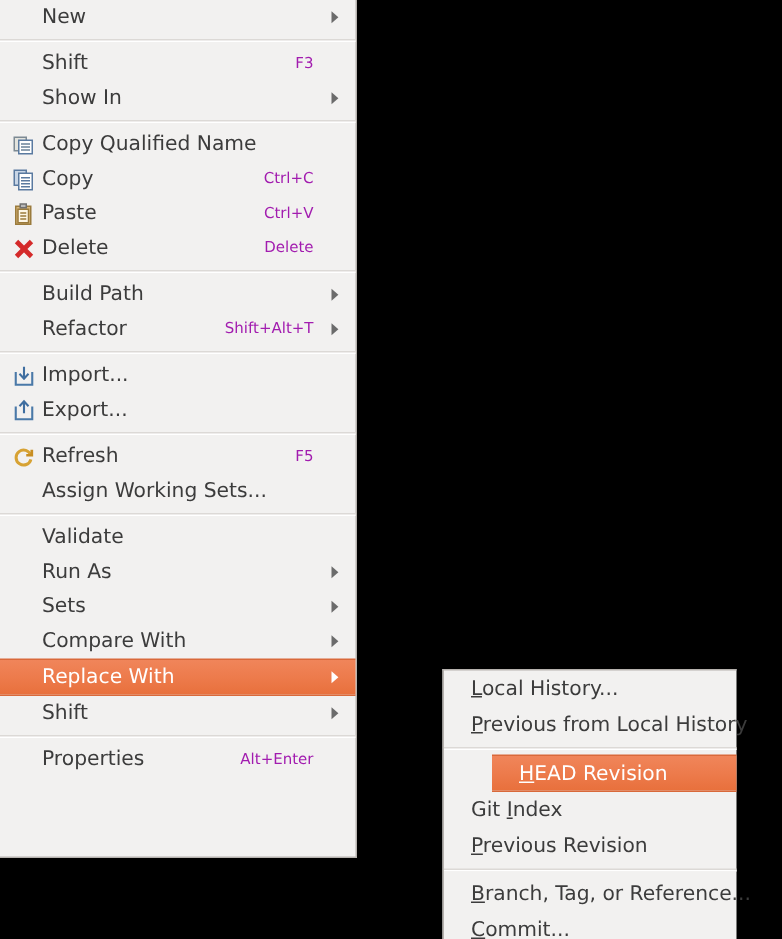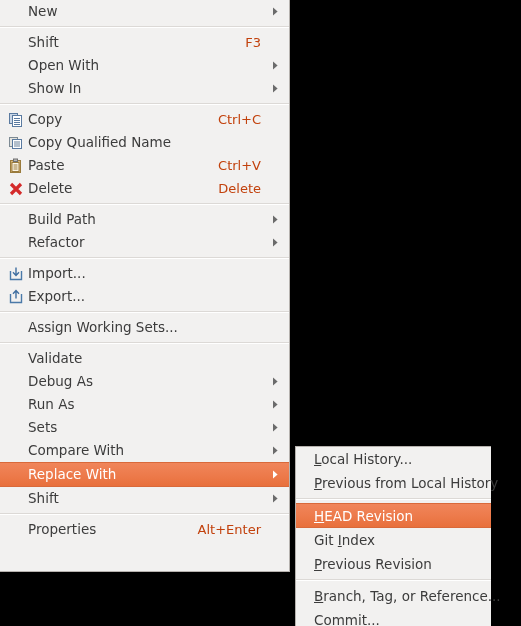--- a/index.html
+++ b/index.html
@@ -14,21 +14,21 @@
     overflow: hidden;
     font-family: "DejaVu Sans", "Liberation Sans", sans-serif;
     -webkit-font-smoothing: antialiased;
   }
 
   
   #main-menu {
     position: absolute;
     left: 0;
     top: 0;
-    width: 290px;
+    width: 238px;
     height: 572px;
     background: #f2f1f0;
     border-right: 1px solid #b6b2ae;
     border-bottom: 1px solid #b6b2ae;
     box-sizing: border-box;
     padding: 0;
   }
 
   
   #sub-menu {
@@ -65,22 +65,22 @@
     display: flex;
     align-items: center;
     justify-content: center;
     margin-right: 2px;
   }
   .menu-item .label {
     flex: 0 0 auto;
   }
   .menu-item .spacer { flex: 1 1 auto; }
   .menu-item .accel {
-    color: #c2410c;
-    font-size: 13px;
+    color: #a21caf;
+    font-size: 10px;
     margin-left: 14px;
   }
   .menu-item .arrow {
     width: 12px;
     min-width: 12px;
     display: flex;
     align-items: center;
     justify-content: center;
     margin-left: 8px;
   }
@@ -103,21 +103,21 @@
     border-bottom: 1px solid #ffffff;
     margin: 3px 0;
   }
 
   
   #sub-menu .menu-item {
     padding-left: 18px;
     height: 24px;
     line-height: 24px;
   }
-  #sub-menu .menu-item.selected { height: 25px; }
+  #sub-menu .menu-item.selected { height: 25px; margin-left: 32px; }
   .mnemonic { text-decoration: underline; }
 
   
   .ico { display:block; }
 </style>
 </head>
 <body>
 
 <div id="main-menu">
     <div class="menu-item">
@@ -133,72 +133,62 @@
     <div class="separator"></div>
     <div class="menu-item">
       <span class="icon-slot"></span>
       <span class="label">Shift</span>
       <span class="spacer"></span>
       <span class="accel">F3</span>
       <span class="arrow-pad"></span>
     </div>
     <div class="menu-item">
       <span class="icon-slot"></span>
-      <span class="label">Open With</span>
-      <span class="spacer"></span>
-      <span class="arrow">
-        <svg width="7" height="9" viewBox="0 0 7 9">
-          <path d="M1,0.5 L5.6,4.5 L1,8.5 Z" fill="#6b6b6b"></path>
-        </svg>
-      </span>
-    </div>
-    <div class="menu-item">
-      <span class="icon-slot"></span>
       <span class="label">Show In</span>
       <span class="spacer"></span>
       <span class="arrow">
         <svg width="7" height="9" viewBox="0 0 7 9">
           <path d="M1,0.5 L5.6,4.5 L1,8.5 Z" fill="#6b6b6b"></path>
         </svg>
       </span>
     </div>
     <div class="separator"></div>
+    <div class="menu-item">
+      <span class="icon-slot">
+        <svg width="16" height="16" viewBox="0 0 16 16" class="ico">
+          <rect x="1.5" y="2.5" width="8" height="9" fill="#e3e3dd" stroke="#7d8a93" stroke-width="1"></rect>
+          <rect x="4.5" y="4.5" width="9" height="9" fill="#ffffff" stroke="#5a7aa0" stroke-width="1"></rect>
+          <rect x="6" y="6.5" width="6" height="1" fill="#6b8299"></rect>
+          <rect x="6" y="8.5" width="6" height="1" fill="#6b8299"></rect>
+          <rect x="6" y="10.5" width="6" height="1" fill="#6b8299"></rect>
+        </svg>
+      </span>
+      <span class="label">Copy Qualified Name</span>
+      <span class="spacer"></span>
+      <span class="arrow-pad"></span>
+    </div>
     <div class="menu-item">
       <span class="icon-slot">
         <svg width="16" height="16" viewBox="0 0 16 16" class="ico">
           <rect x="1.5" y="1.5" width="8" height="10" fill="#c9d6e6" stroke="#5a7aa0" stroke-width="1"></rect>
           <rect x="4.5" y="3.5" width="9" height="11" fill="#ffffff" stroke="#5a7aa0" stroke-width="1"></rect>
           <rect x="6" y="6" width="6" height="1" fill="#5a7aa0"></rect>
           <rect x="6" y="8" width="6" height="1" fill="#5a7aa0"></rect>
           <rect x="6" y="10" width="6" height="1" fill="#5a7aa0"></rect>
           <rect x="6" y="12" width="6" height="1" fill="#5a7aa0"></rect>
         </svg>
       </span>
       <span class="label">Copy</span>
       <span class="spacer"></span>
       <span class="accel">Ctrl+C</span>
       <span class="arrow-pad"></span>
     </div>
     <div class="menu-item">
       <span class="icon-slot">
         <svg width="16" height="16" viewBox="0 0 16 16" class="ico">
-          <rect x="1.5" y="2.5" width="8" height="9" fill="#e3e3dd" stroke="#7d8a93" stroke-width="1"></rect>
-          <rect x="4.5" y="4.5" width="9" height="9" fill="#ffffff" stroke="#5a7aa0" stroke-width="1"></rect>
-          <rect x="6" y="6.5" width="6" height="1" fill="#6b8299"></rect>
-          <rect x="6" y="8.5" width="6" height="1" fill="#6b8299"></rect>
-          <rect x="6" y="10.5" width="6" height="1" fill="#6b8299"></rect>
-        </svg>
-      </span>
-      <span class="label">Copy Qualified Name</span>
-      <span class="spacer"></span>
-      <span class="arrow-pad"></span>
-    </div>
-    <div class="menu-item">
-      <span class="icon-slot">
-        <svg width="16" height="16" viewBox="0 0 16 16" class="ico">
           <rect x="2.5" y="2.5" width="10" height="12" fill="#d9b77a" stroke="#9a7b3c" stroke-width="1"></rect>
           <rect x="4" y="4.5" width="7" height="9" fill="#fdf6e6" stroke="#9a7b3c" stroke-width="1"></rect>
           <rect x="5.5" y="1" width="4" height="2.5" fill="#b8b8b8" stroke="#707070" stroke-width="1"></rect>
           <rect x="5.5" y="6.5" width="4" height="1" fill="#9a7b3c"></rect>
           <rect x="5.5" y="8.5" width="4" height="1" fill="#9a7b3c"></rect>
           <rect x="5.5" y="10.5" width="4" height="1" fill="#9a7b3c"></rect>
         </svg>
       </span>
       <span class="label">Paste</span>
       <span class="spacer"></span>
@@ -224,20 +214,21 @@
       <span class="arrow">
         <svg width="7" height="9" viewBox="0 0 7 9">
           <path d="M1,0.5 L5.6,4.5 L1,8.5 Z" fill="#6b6b6b"></path>
         </svg>
       </span>
     </div>
     <div class="menu-item">
       <span class="icon-slot"></span>
       <span class="label">Refactor</span>
       <span class="spacer"></span>
+      <span class="accel">Shift+Alt+T</span>
       <span class="arrow">
         <svg width="7" height="9" viewBox="0 0 7 9">
           <path d="M1,0.5 L5.6,4.5 L1,8.5 Z" fill="#6b6b6b"></path>
         </svg>
       </span>
     </div>
     <div class="separator"></div>
     <div class="menu-item">
       <span class="icon-slot">
         <svg width="16" height="16" viewBox="0 0 16 16" class="ico">
@@ -255,41 +246,43 @@
           <path d="M2.5,5 L2.5,13.5 L13.5,13.5 L13.5,5" fill="none" stroke="#4a79a8" stroke-width="1.4"></path>
           <path d="M8,9.5 L8,2 M5,4.8 L8,1.6 L11,4.8" fill="none" stroke="#3f6ea0" stroke-width="1.4"></path>
         </svg>
       </span>
       <span class="label">Export...</span>
       <span class="spacer"></span>
       <span class="arrow-pad"></span>
     </div>
     <div class="separator"></div>
     <div class="menu-item">
+      <span class="icon-slot">
+        <svg width="16" height="16" viewBox="0 0 16 16" class="ico">
+          <path d="M12.5,6.5 A5,5 0 1 0 12.6,9.2" fill="none" stroke="#d7a233" stroke-width="2"></path>
+          <path d="M9.5,6.5 L13.2,6.5 L13.2,2.9" fill="none" stroke="#c88e22" stroke-width="1.8"></path>
+        </svg>
+      </span>
+      <span class="label">Refresh</span>
+      <span class="spacer"></span>
+      <span class="accel">F5</span>
+      <span class="arrow-pad"></span>
+    </div>
+    <div class="menu-item">
       <span class="icon-slot"></span>
       <span class="label">Assign Working Sets...</span>
       <span class="spacer"></span>
       <span class="arrow-pad"></span>
     </div>
     <div class="separator"></div>
     <div class="menu-item">
       <span class="icon-slot"></span>
       <span class="label">Validate</span>
       <span class="spacer"></span>
       <span class="arrow-pad"></span>
-    </div>
-    <div class="menu-item">
-      <span class="icon-slot"></span>
-      <span class="label">Debug As</span>
-      <span class="spacer"></span>
-      <span class="arrow">
-        <svg width="7" height="9" viewBox="0 0 7 9">
-          <path d="M1,0.5 L5.6,4.5 L1,8.5 Z" fill="#6b6b6b"></path>
-        </svg>
-      </span>
     </div>
     <div class="menu-item">
       <span class="icon-slot"></span>
       <span class="label">Run As</span>
       <span class="spacer"></span>
       <span class="arrow">
         <svg width="7" height="9" viewBox="0 0 7 9">
           <path d="M1,0.5 L5.6,4.5 L1,8.5 Z" fill="#6b6b6b"></path>
         </svg>
       </span>

